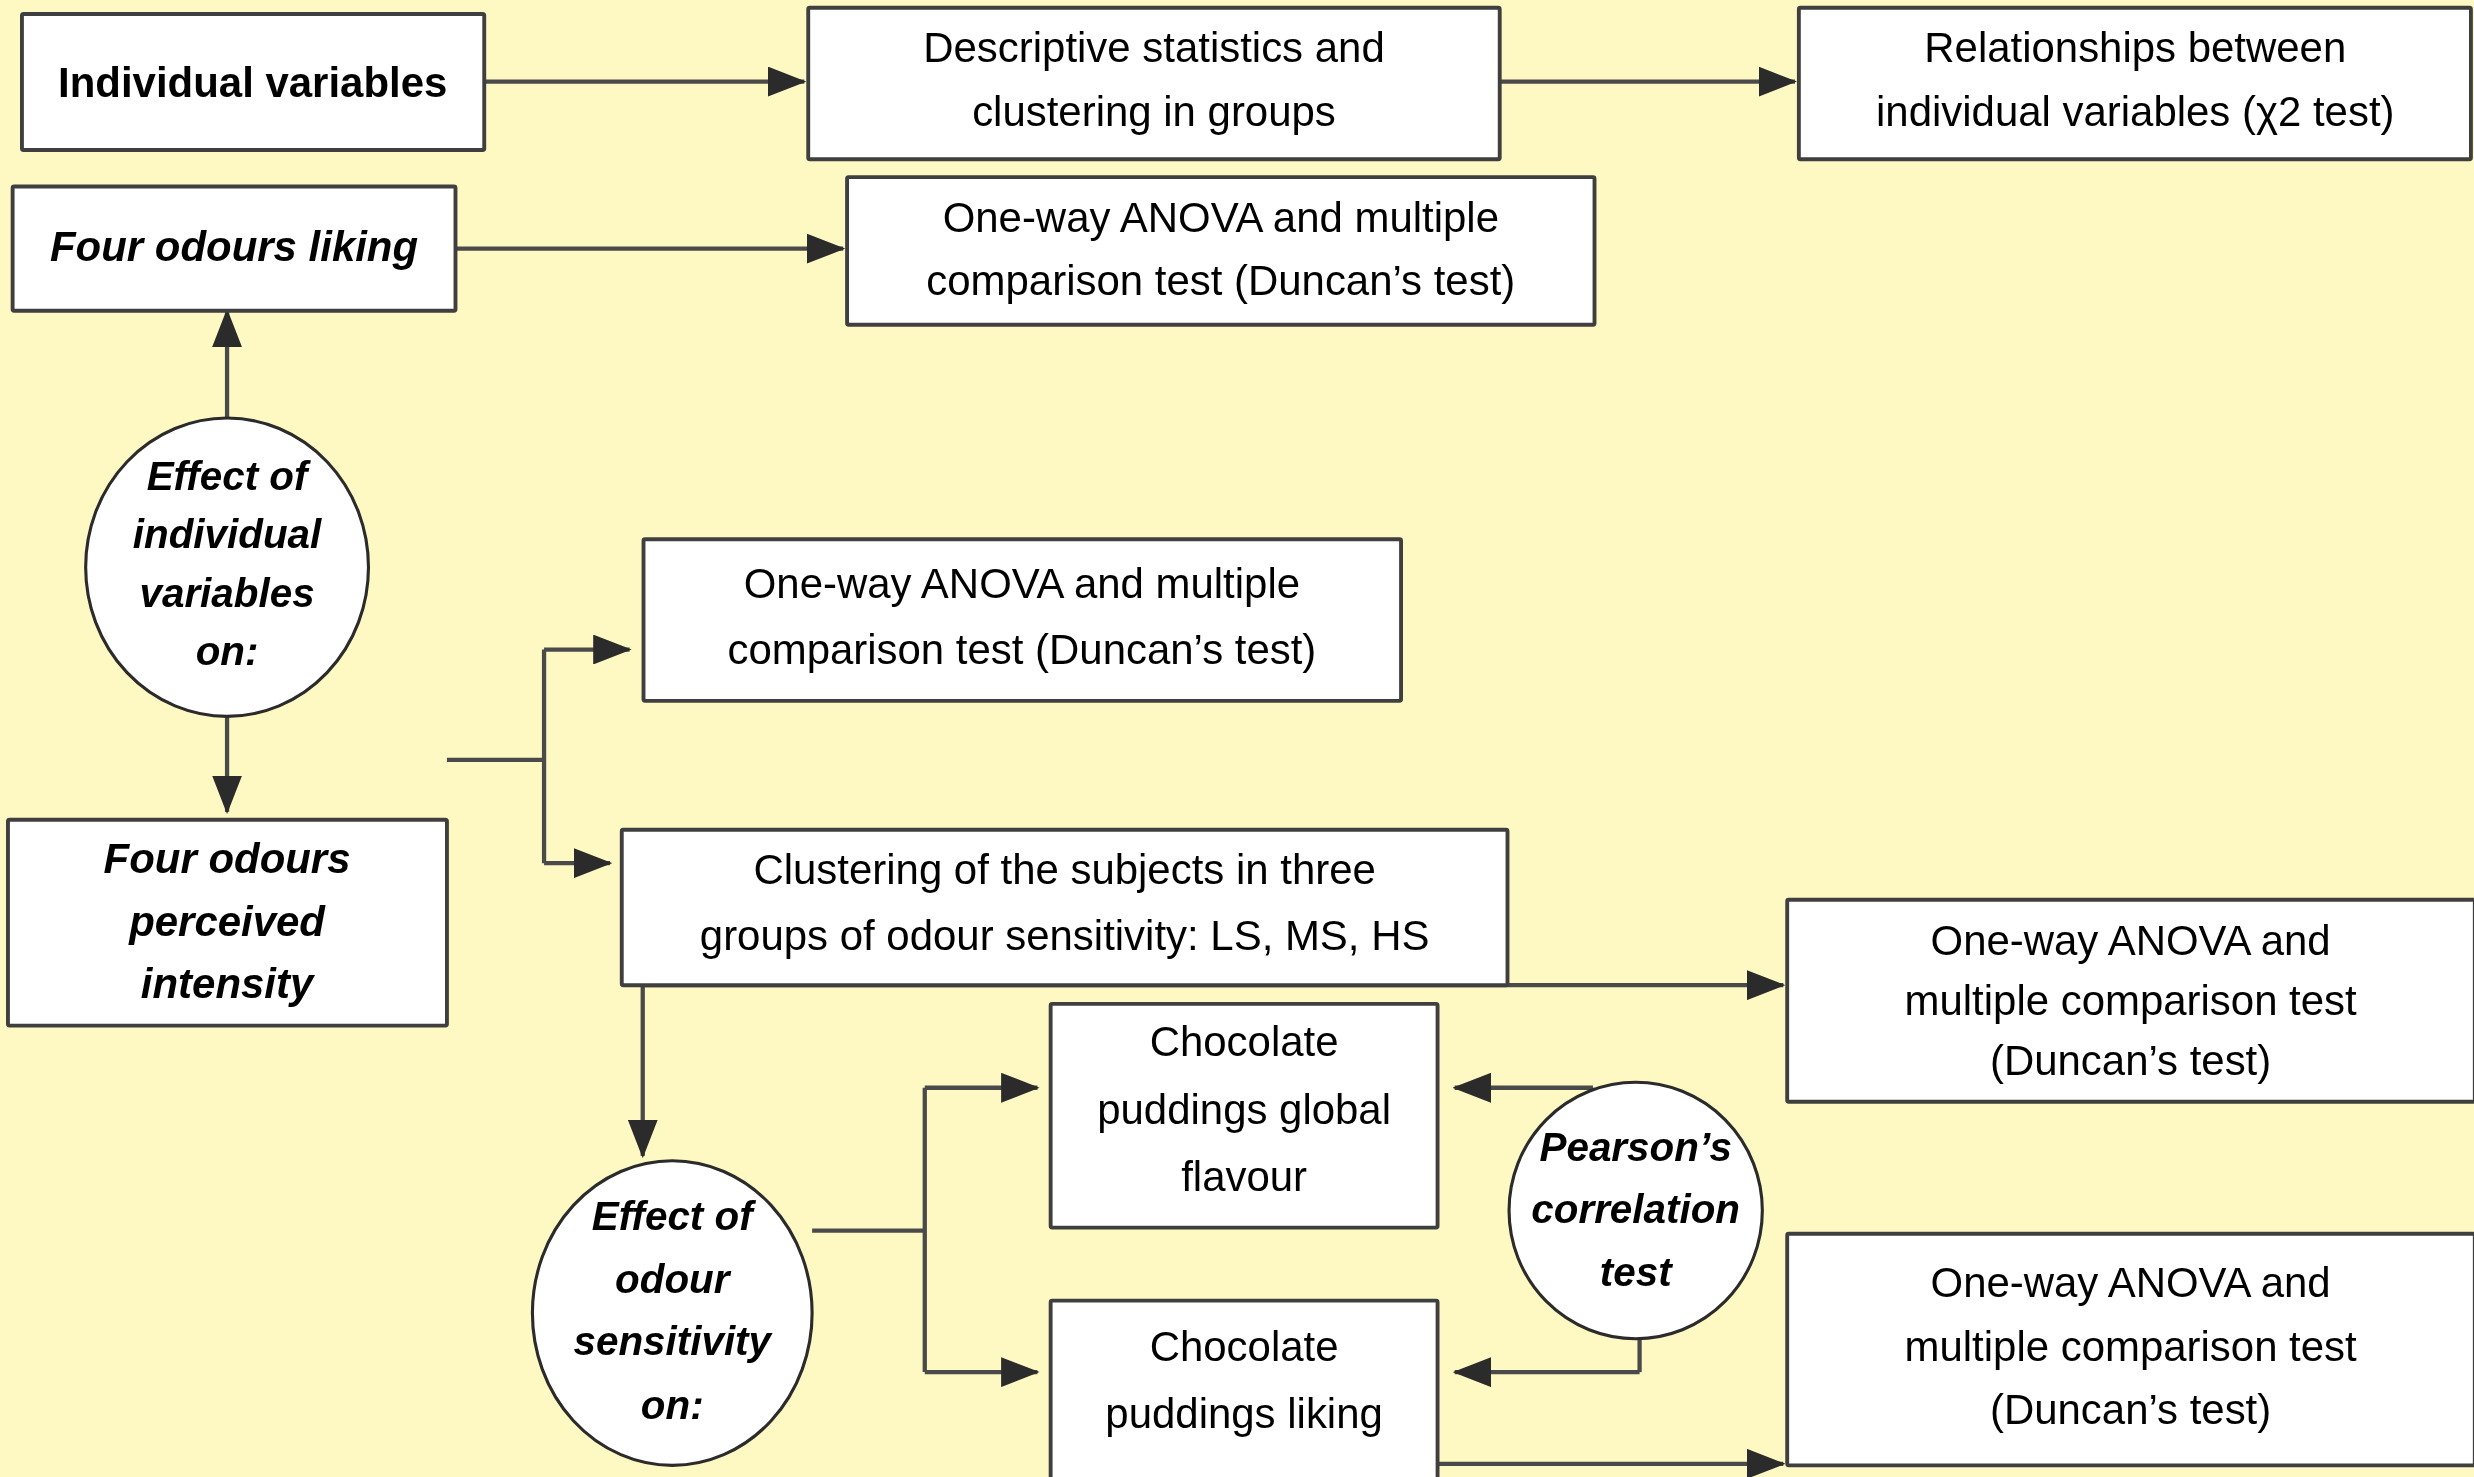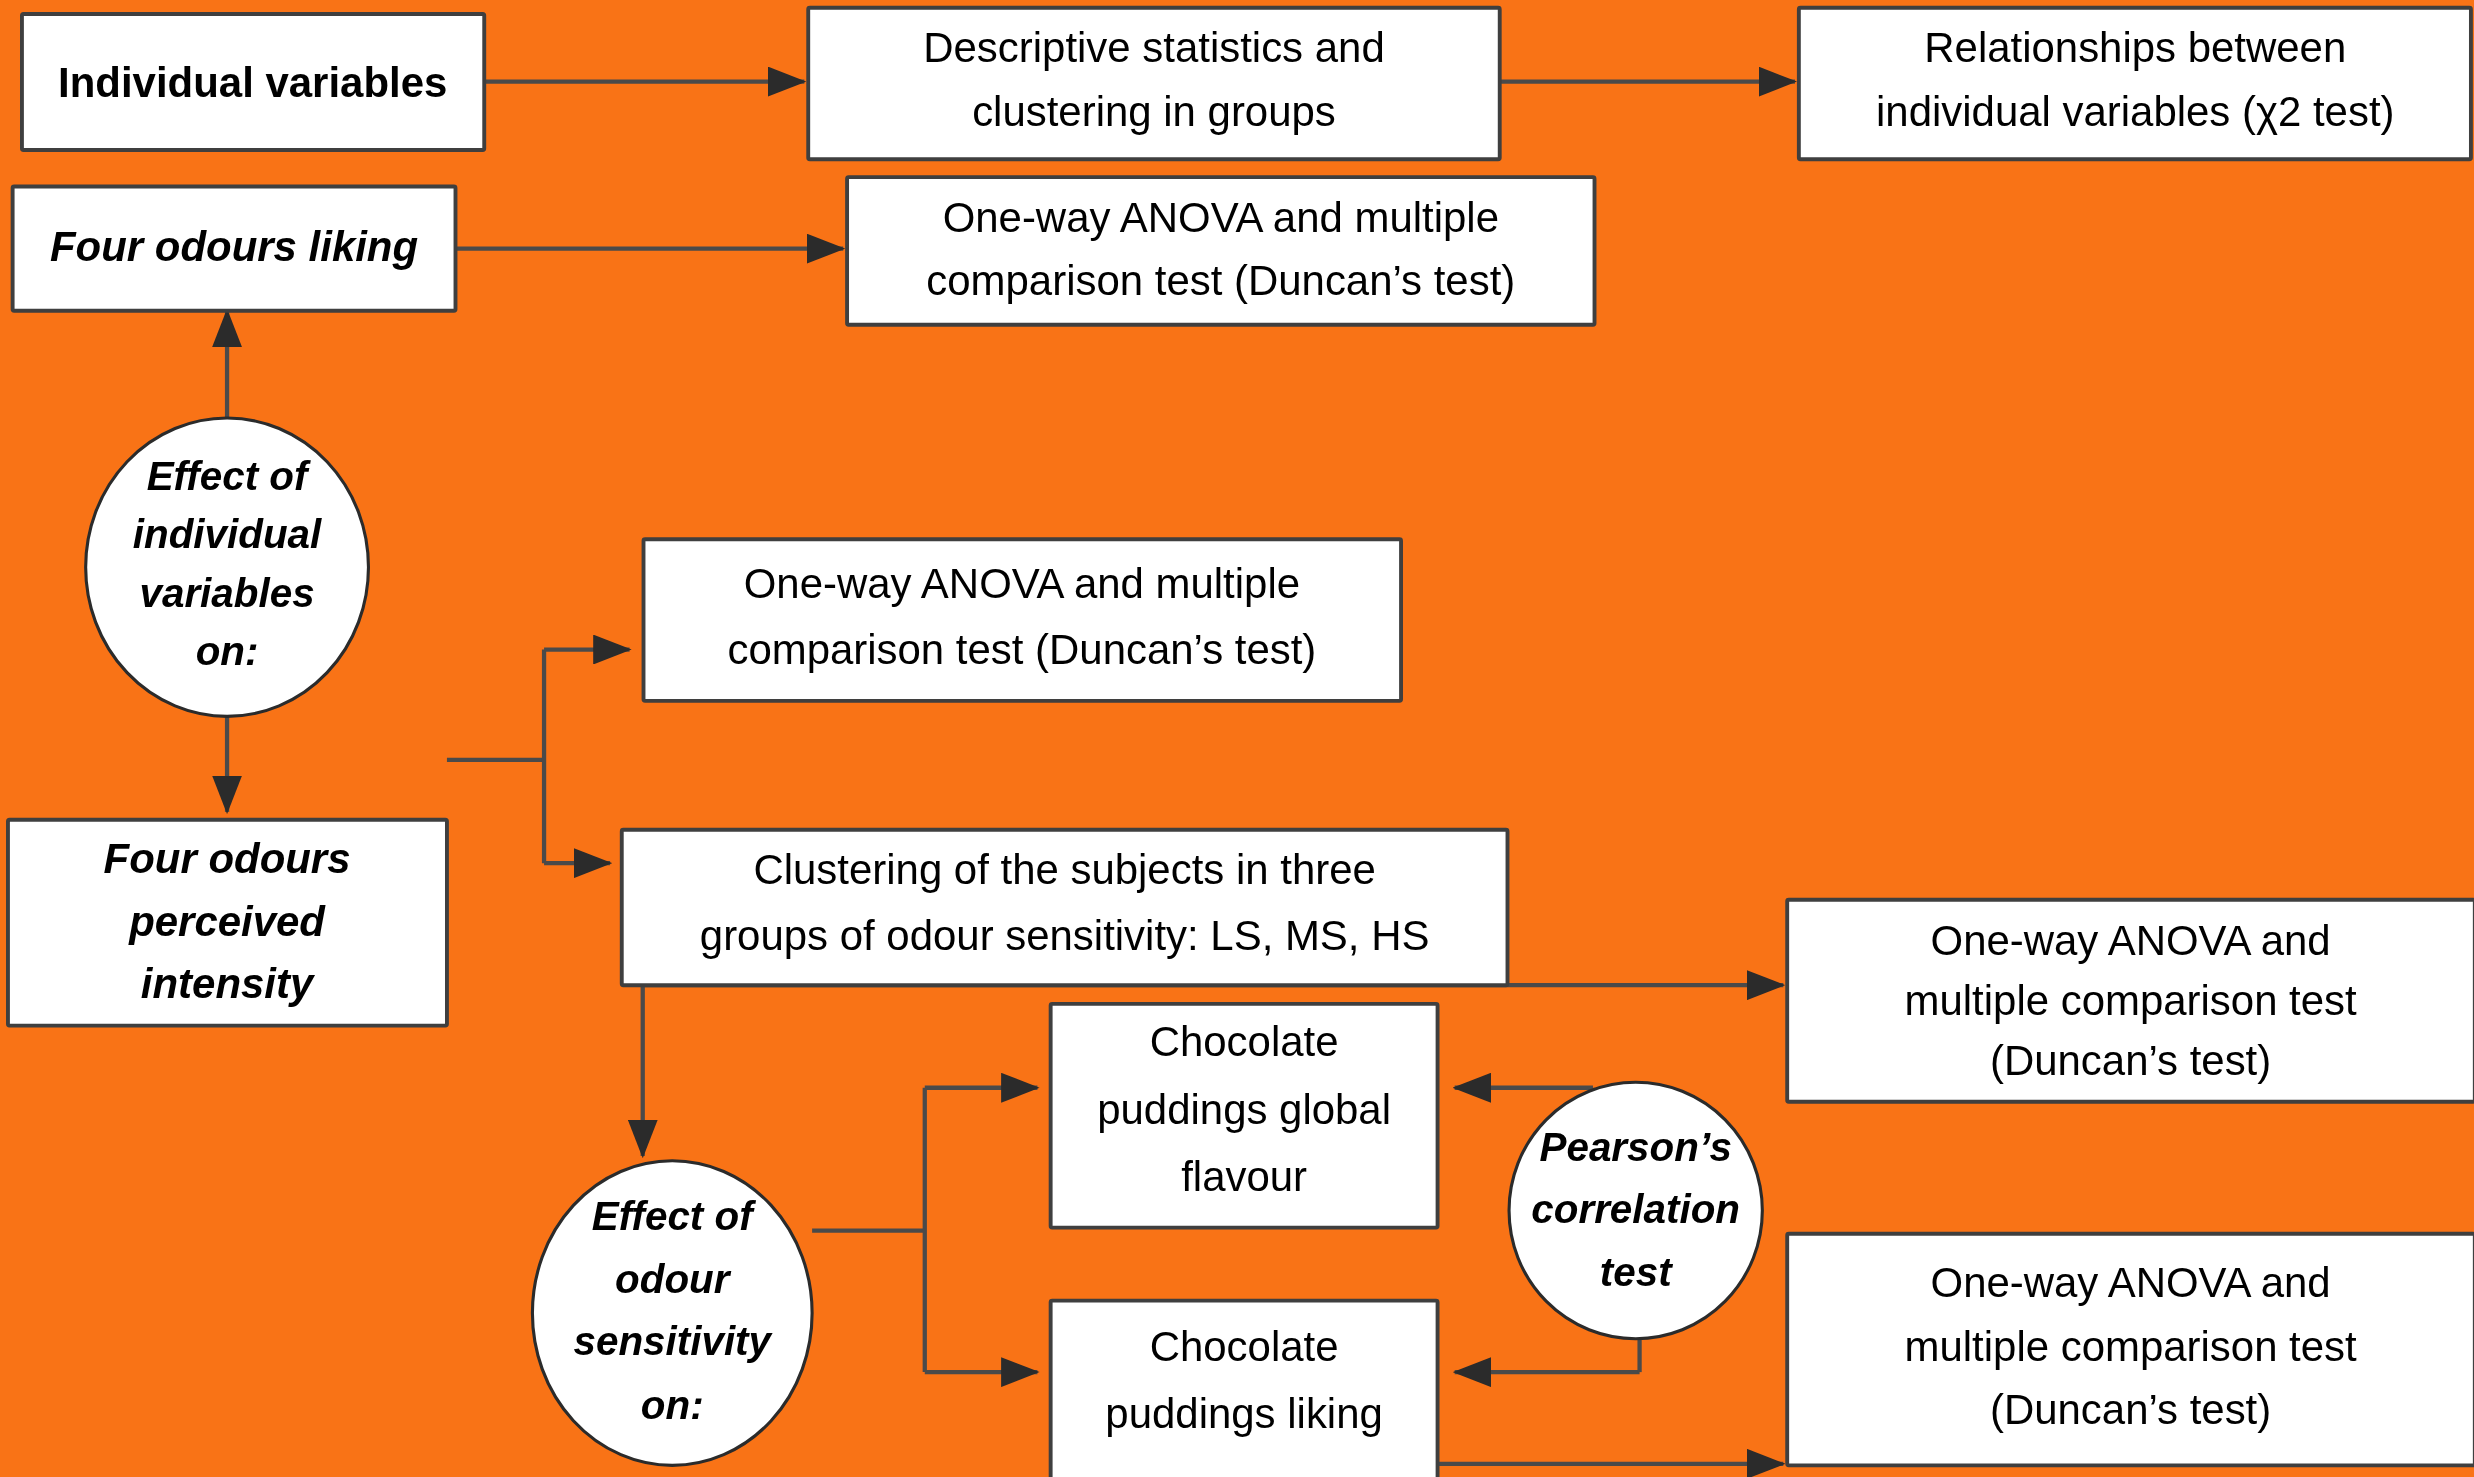--- a/index.html
+++ b/index.html
@@ -11,21 +11,21 @@
   body {
     width: 2475px;
     height: 1477px;
     font-family: "Liberation Sans", sans-serif;
     overflow: hidden;
   }
   #flowchart-root {
     position: relative;
     width: 2475px;
     height: 1477px;
-    background: #f97316;
+    background: #fef9c3;
   }
   svg.flow-svg {
     position: absolute;
     top: 0;
     left: 0;
     width: 2475px;
     height: 1477px;
   }
   .node-rect {
     fill: #ffffff;

